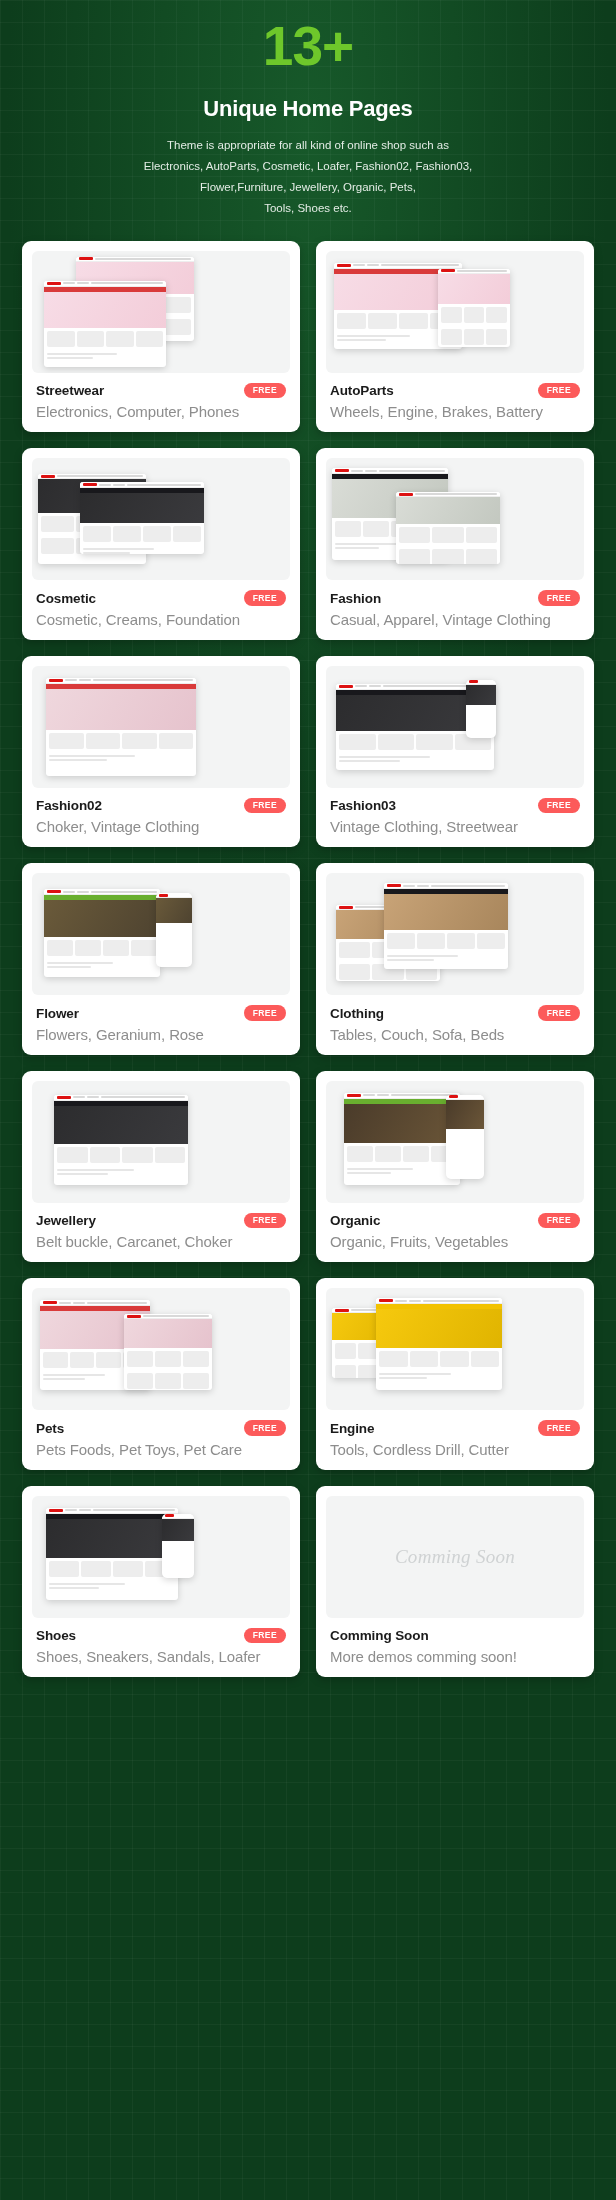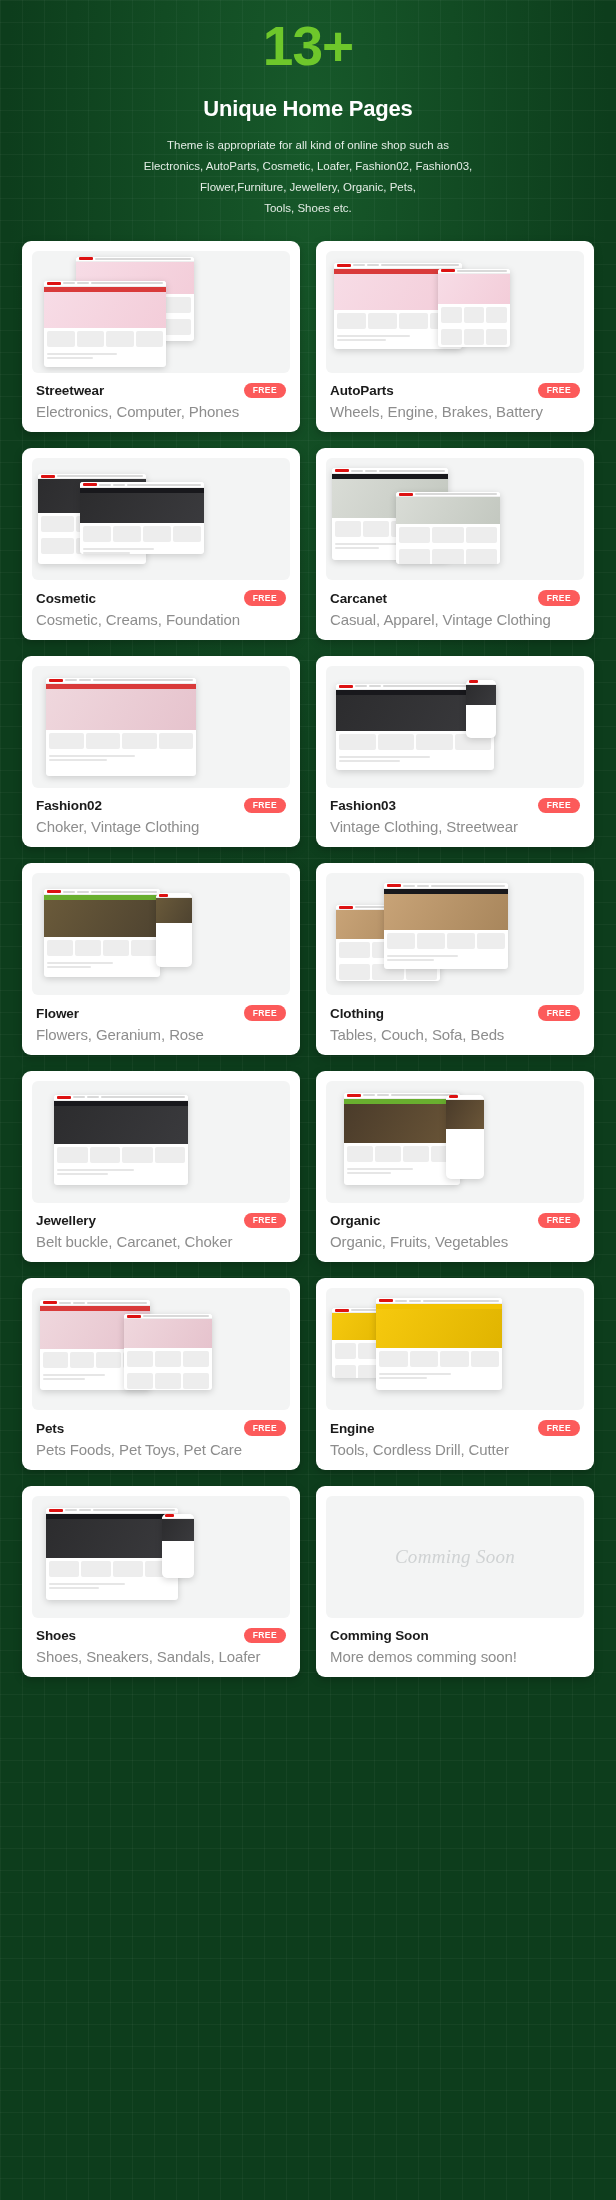--- a/index.html
+++ b/index.html
@@ -338,21 +338,21 @@
           </div>
      <div class="mk-strip">
             <span></span>
             <span></span>
             <span></span>
           </div>
    </div>
       </div>
       <div class="card-meta">
         <div class="card-row">
-          <span class="card-title">Carcanet</span>
+          <span class="card-title">Fashion</span>
           <span class="badge-free">FREE</span>
         </div>
         <div class="card-desc">Casual, Apparel, Vintage Clothing</div>
       </div>
     </div>
     <div class="demo-card">
       <div class="thumb">
         <div class="mk" style="left:14px;top:12px;width:150px;height:98px;z-index:1">
      <div class="mk-bar">
             <span class="logo"></span>

